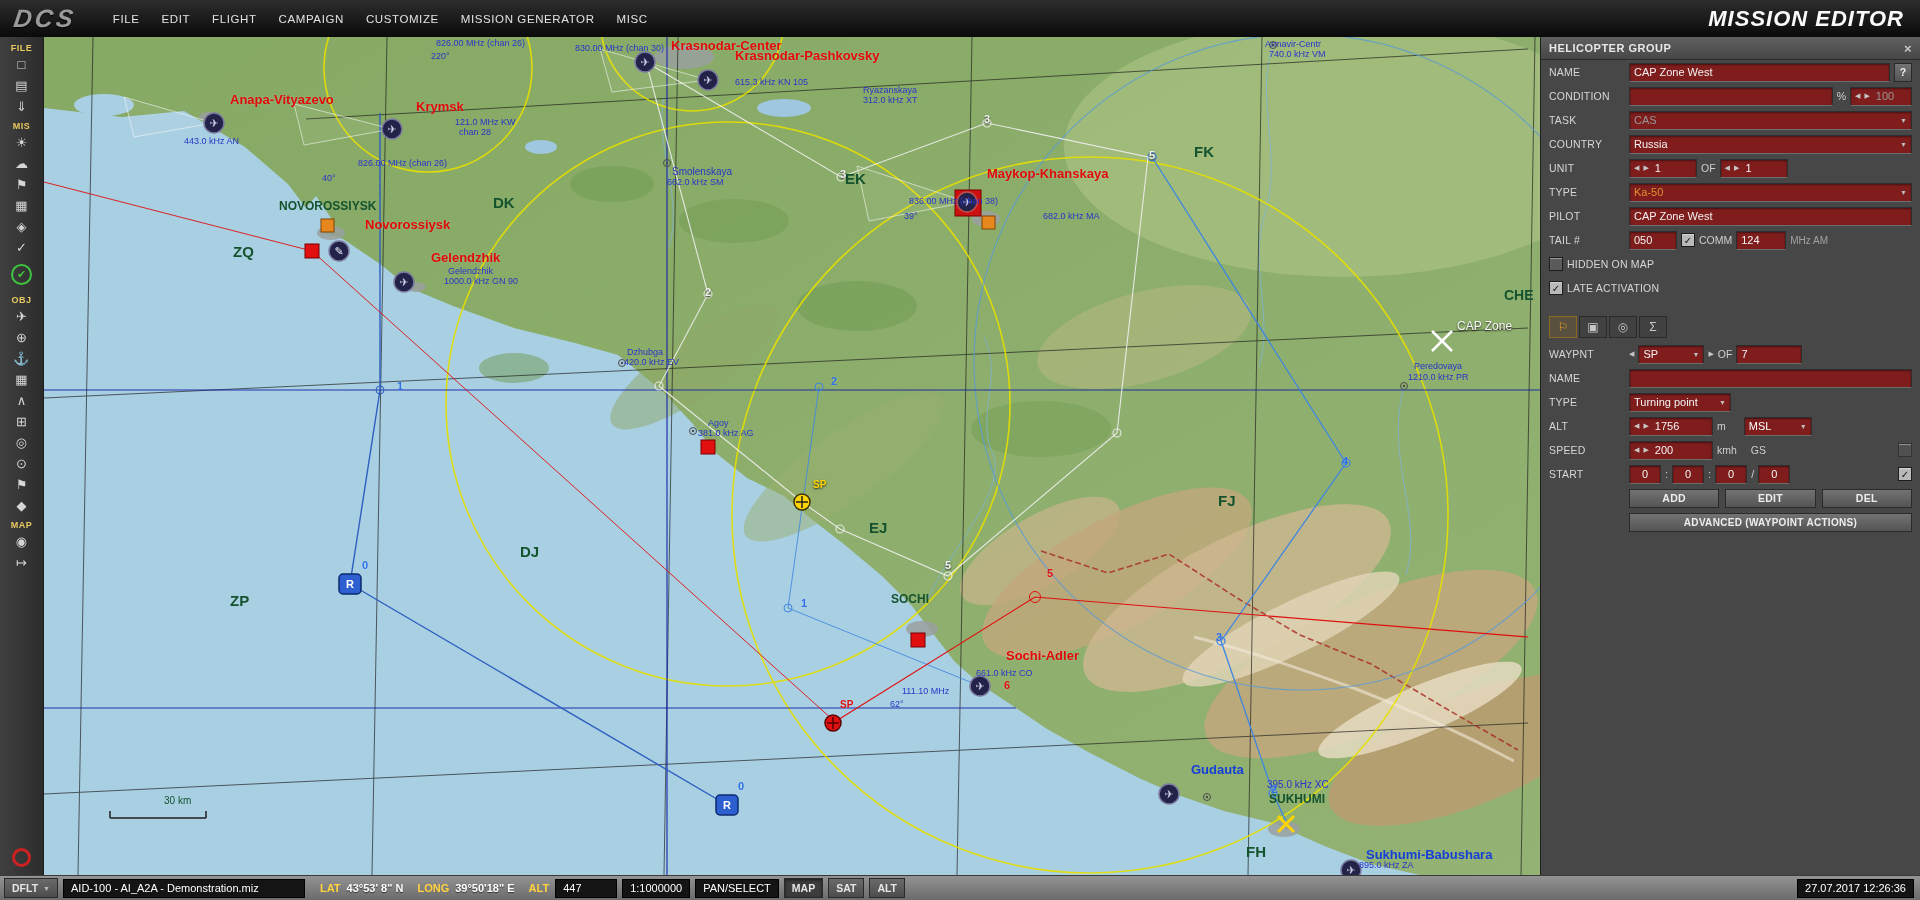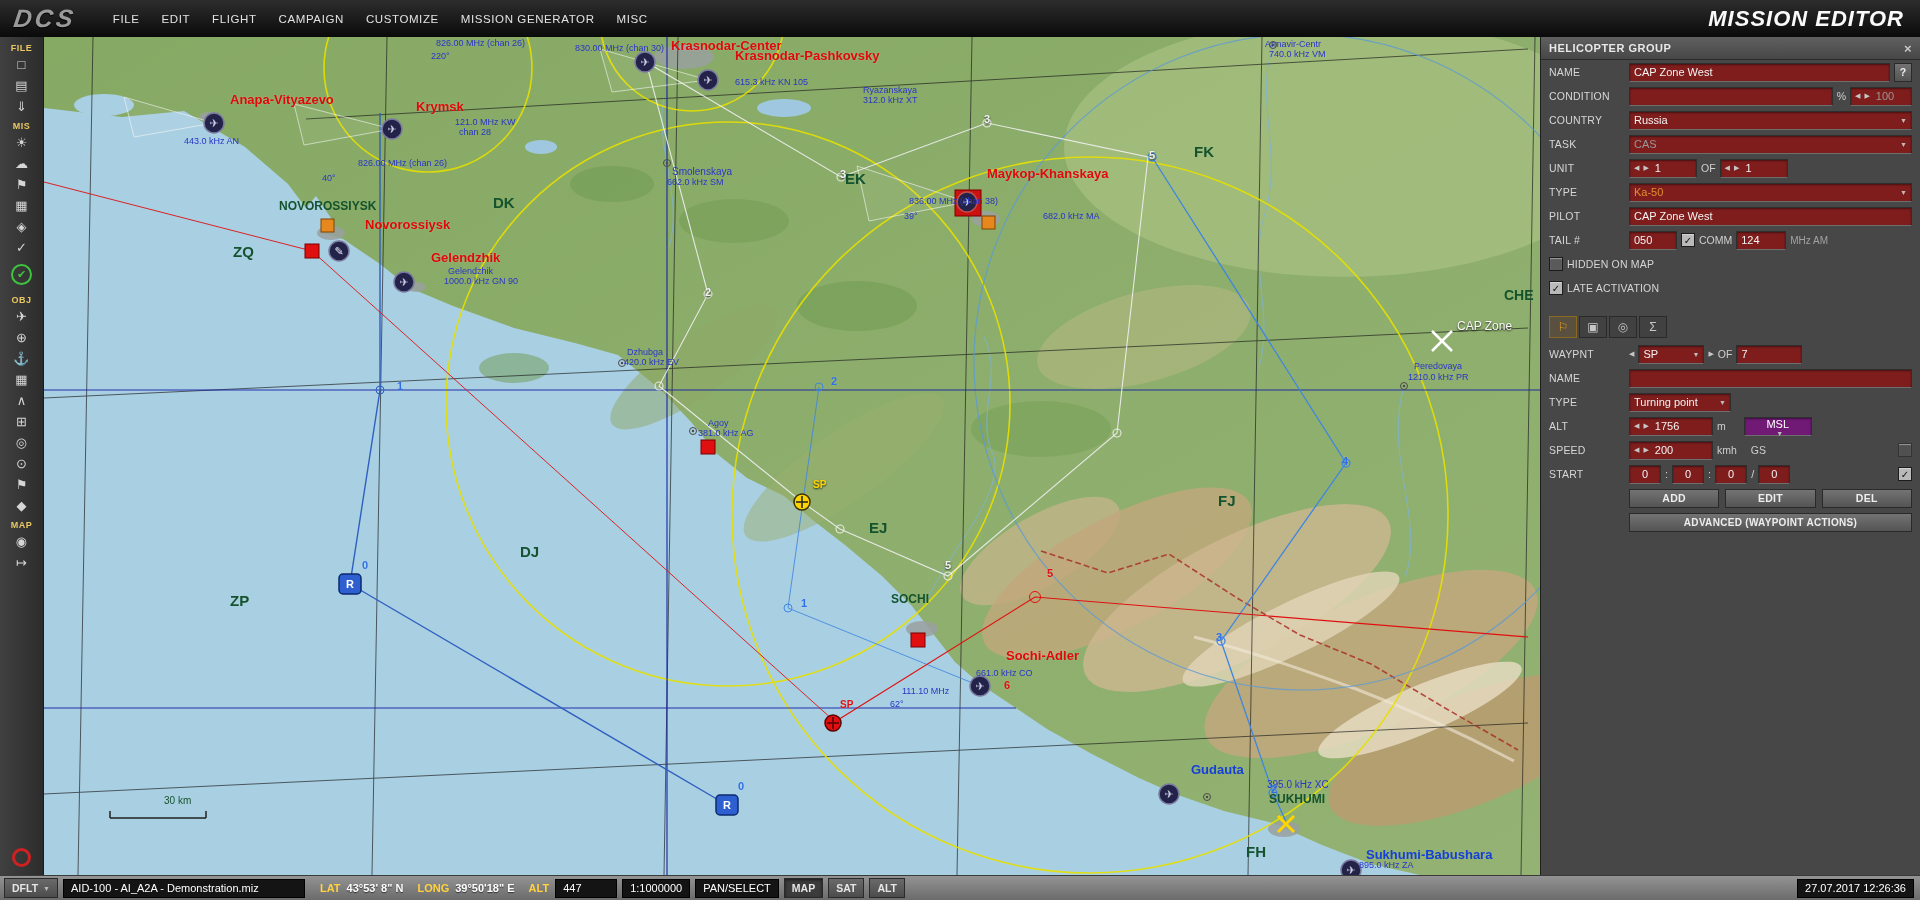--- a/index.html
+++ b/index.html
@@ -66,21 +66,21 @@
   .punit{font-size:10.5px;color:#cfcfcf;}
   .pgray{font-size:10px;color:#a2a2a2;}
   .pbtn{height:19px;background:linear-gradient(#737373,#545454);border:1px solid #2a2a2a;
         color:#ededed;font-size:10.5px;font-weight:bold;display:flex;align-items:center;
         justify-content:center;letter-spacing:.3px;cursor:pointer;box-sizing:border-box;}
   .helpbtn{width:18px;height:19px;flex:none;}
   .tabs{display:flex;gap:2px;padding:0 8px;margin-top:16px;margin-bottom:4px;}
   .tab{width:26px;height:20px;background:#414141;border:1px solid #2a2a2a;display:flex;
        align-items:center;justify-content:center;font-size:12px;color:#c6c6c6;cursor:pointer;}
   .tab.active{background:#59503f;color:#e8a020;border-color:#8a6a20;}
-  .bluecombo{background:#701a75;color:#fff;flex-direction:column;}
+  .bluecombo{background:#7f1d1d;color:#fff;}
   .btnrow{padding-left:88px;gap:6px;}
   .btnrow .pbtn{flex:1;}
   .timefield{width:22px;justify-content:center;}
   .tsep{color:#cfcfcf;font-size:11px;}
   
   #statusbar{position:absolute;left:0;bottom:0;width:1920px;height:25px;
              background:linear-gradient(#939393,#6b6b6b);border-top:1px solid #3a3a3a;
              display:flex;align-items:center;padding:0 4px;box-sizing:border-box;z-index:30;}
   .sbtn{height:18px;background:linear-gradient(#6a6a6a,#4c4c4c);border:1px solid #2a2a2a;
         color:#e6e6e6;font-size:10.5px;font-weight:bold;display:flex;align-items:center;
@@ -436,31 +436,31 @@
       <div class="pinput grow disabled"></div>
       <span class="punit">%</span>
       <div class="stepper disabled" style="width:52px">
         <span class="sarr">◀</span>
         <span class="sarr">▶</span>
         <span class="sval2">100</span>
         </div>
       </div>
 
     <div class="prow">
+        <span class="plabel">TASK</span>
+      <div class="psel grow disabled">
+          <span>CAS</span>
+          <span class="darr">▼</span>
+        </div>
+      </div>
+
+    <div class="prow">
         <span class="plabel">COUNTRY</span>
       <div class="psel grow">
           <span>Russia</span>
-          <span class="darr">▼</span>
-        </div>
-      </div>
-
-    <div class="prow">
-        <span class="plabel">TASK</span>
-      <div class="psel grow disabled">
-          <span>CAS</span>
           <span class="darr">▼</span>
         </div>
       </div>
 
     <div class="prow">
         <span class="plabel">UNIT</span>
       <div class="stepper" style="width:58px">
         <span class="sarr">◀</span>
         <span class="sarr">▶</span>
         <span class="sval2">1</span>

